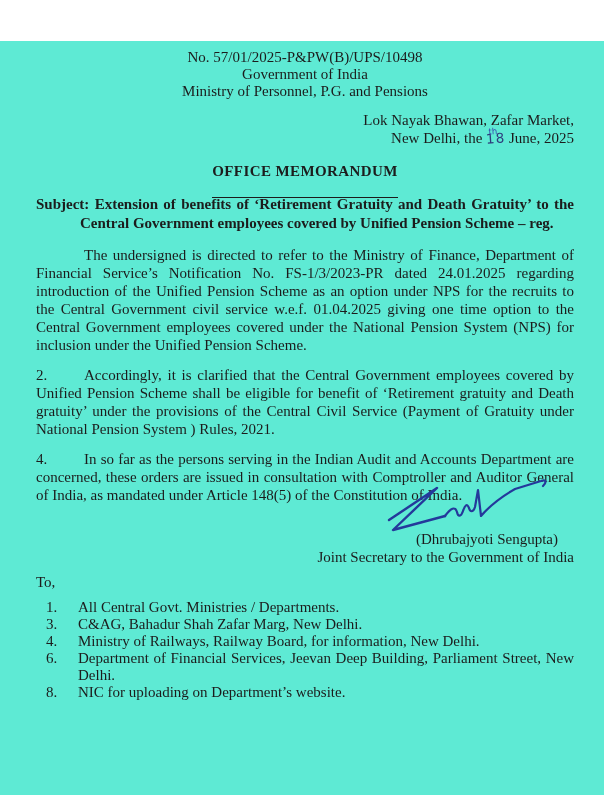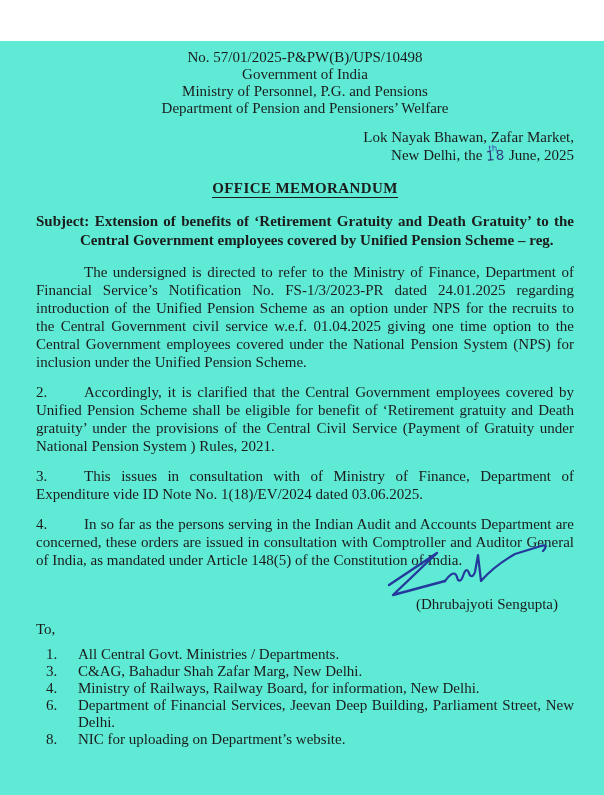--- a/index.html
+++ b/index.html
@@ -43,21 +43,21 @@
     letter-spacing: 0;
   }
   .om-title {
     margin-top: 16px;
     text-align: center;
   }
   .om-title span {
     font-weight: bold;
     letter-spacing: 0.4px;
     border-bottom: 1.6px solid #1c1c1c;
-    padding-bottom: 1px;
+    padding-bottom: 18px;
   }
   .subject {
     margin-top: 15px;
     font-weight: bold;
     line-height: 19px;
     padding-left: 44px;
     text-indent: -44px;
     text-align: justify;
   }
   .para {
@@ -109,21 +109,20 @@
 </style>
 </head>
 <body>
 
 <div class="page">
 
   <div class="header-block center">
     <div>No. 57/01/2025-P&amp;PW(B)/UPS/10498</div>
     <div>Government of India</div>
     <div>Ministry of Personnel, P.G. and Pensions</div>
-    <div>Department of Pension and Pensioners’ Welfare</div>
   </div>
 
   <div class="place-date">
     <div>Lok Nayak Bhawan, Zafar Market,</div>
     <div>
       <span>New Delhi, the</span>
       <span class="hand-day"><span>18</span><span class="hand-suffix">th</span></span>
       <span>June, 2025</span>
     </div>
   </div>
@@ -134,30 +133,30 @@
 
   <div class="subject">
     <span>Subject:</span>
     <span>Extension of benefits of ‘Retirement Gratuity and Death Gratuity’ to the Central Government employees covered by Unified Pension Scheme – reg.</span>
   </div>
 
   <p class="para"><span class="pnum"></span><span>The undersigned is directed to refer to the Ministry of Finance, Department of Financial Service’s Notification No. FS-1/3/2023-PR dated 24.01.2025 regarding introduction of the Unified Pension Scheme as an option under NPS for the recruits to the Central Government civil service w.e.f. 01.04.2025 giving one time option to the Central Government employees covered under the National Pension System (NPS) for inclusion under the Unified Pension Scheme.</span></p>
 
   <p class="para"><span class="pnum">2.</span><span>Accordingly, it is clarified that the Central Government employees covered by Unified Pension Scheme shall be eligible for benefit of ‘Retirement gratuity and Death gratuity’ under the provisions of the Central Civil Service (Payment of Gratuity under National Pension System ) Rules, 2021.</span></p>
 
-  <p class="para"><span class="pnum">3.</span><span>This issues in consultation with of Ministry of Finance, Department of Expenditure vide ID Note No. 1(18)/EV/2024 dated 03.06.2025.</span></p>
 
   <p class="para"><span class="pnum">4.</span><span>In so far as the persons serving in the Indian Audit and Accounts Department are concerned, these orders are issued in consultation with Comptroller and Auditor General of India, as mandated under Article 148(5) of the Constitution of India.</span></p>
 
   <div class="sig-block">
     <svg class="sig-svg" width="175" height="56" viewBox="0 0 175 56" fill="none">
       <path d="M8 42 L56 10 L12 52 L64 38" stroke="#24399b" stroke-width="2.4" stroke-linecap="round" stroke-linejoin="round" fill="none"></path>
       <path d="M64 38 C70 30 74 28 76 34 C77 39 80 39 82 33 C84 27 86 25 88 30 C89 34 92 35 94 29 L97 12 L100 38 C106 31 118 20 134 11 L160 3 C165 1 166 4 162 8" stroke="#24399b" stroke-width="2.2" stroke-linecap="round" stroke-linejoin="round" fill="none"></path>
     </svg>
     <div class="sig-name">(Dhrubajyoti Sengupta)</div>
+    <div class="sig-desig">Joint Secretary to the Government of India</div>
   </div>
 
   <div class="to-line">To,</div>
 
   <div class="recipients">
     <div class="recipient"><span class="rnum">1.</span><span>All Central Govt. Ministries / Departments.</span></div>
     <div class="recipient"><span class="rnum">3.</span><span>C&amp;AG, Bahadur Shah Zafar Marg, New Delhi.</span></div>
     <div class="recipient"><span class="rnum">4.</span><span>Ministry of Railways, Railway Board, for information, New Delhi.</span></div>
     <div class="recipient"><span class="rnum">6.</span><span>Department of Financial Services, Jeevan Deep Building, Parliament Street, New Delhi.</span></div>
     <div class="recipient"><span class="rnum">8.</span><span>NIC for uploading on Department’s website.</span></div>

